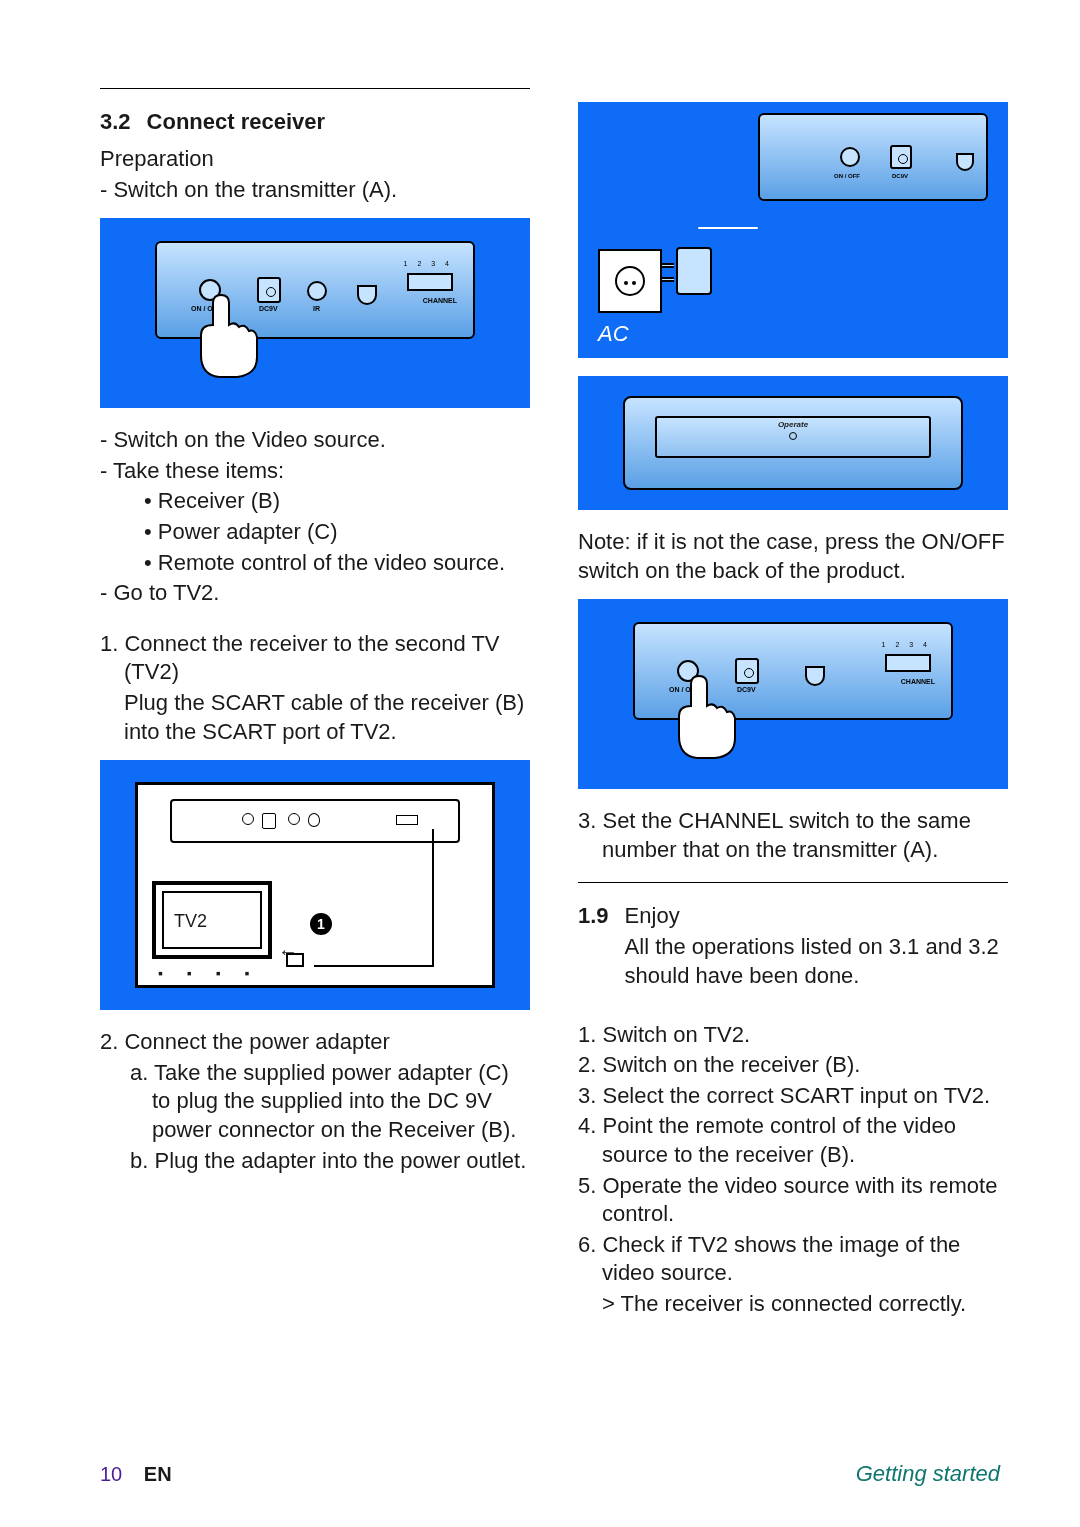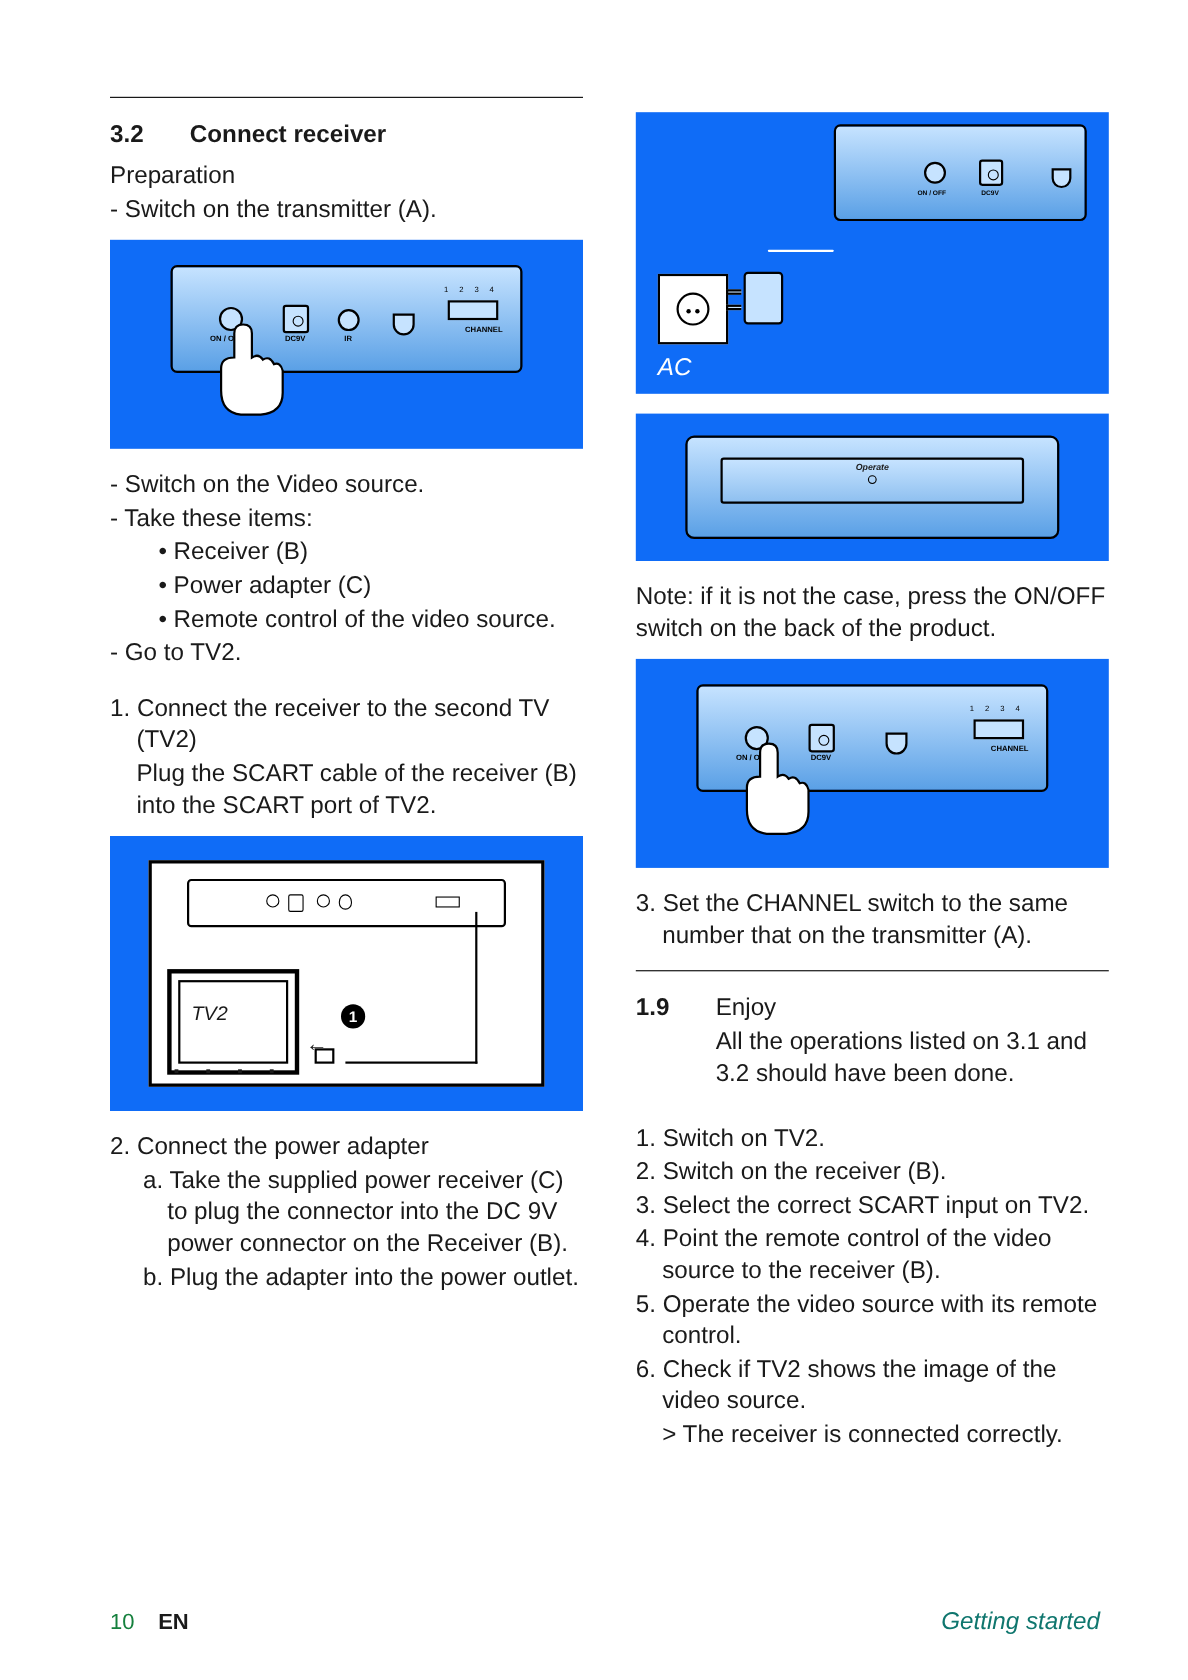--- a/index.html
+++ b/index.html
@@ -1,33 +1,33 @@
 <!DOCTYPE html>
 <html><head>
 <meta charset="utf-8">
 <style>
   * { box-sizing: border-box; margin: 0; padding: 0; }
   html, body { width: 1080px; height: 1527px; background: #ffffff; font-family: Arial, Helvetica, sans-serif; color: #1a1a1a; }
   .page { padding: 88px 80px 40px 100px; width: 1080px; height: 1527px; position: relative; }
   .cols { display: flex; gap: 48px; }
   .col { width: 430px; }
   .rule { border-top: 1.5px solid #000; margin-bottom: 20px; }
-  .section-head { display: flex; gap: 42px; font-weight: bold; font-size: 22px; margin: 10px 0 10px 0; }
+  .section-head { display: flex; gap: 16px; font-weight: bold; font-size: 22px; margin: 10px 0 10px 0; }
   .sec-num { }
   .body { font-size: 22px; line-height: 1.3; }
   .body p { margin: 2px 0; }
   .hang { text-indent: -14px; padding-left: 14px; }
   .figbox { background: #0f6cf7; margin: 14px 0 18px 0; display: flex; align-items: center; justify-content: center; }
   .fig-a { height: 190px; width: 430px; }
   .fig-b { height: 250px; width: 430px; }
   .fig-c { height: 256px; width: 430px; }
   .fig-d { height: 134px; width: 430px; }
   .fig-e { height: 190px; width: 430px; }
   .footer { position: absolute; bottom: 40px; left: 100px; right: 80px; display: flex; justify-content: space-between; font-size: 20px; align-items: baseline; }
-  .footer .pn { color: #15803d; }
+  .footer .pn { color: #4c1d95; }
   .footer .lang { font-weight: bold; margin-left: 16px; }
   .footer .section { color: #0f766e; font-size: 22px; font-style: italic; }
   
   .device { width: 320px; height: 98px; background: linear-gradient(#c6e3ff,#5aa0e6); border: 2px solid #000; border-radius: 6px; position: relative; }
   .device .btn-round { position: absolute; left: 42px; top: 36px; width: 22px; height: 22px; border: 2px solid #000; border-radius: 50%; background: #c6e3ff; }
   .device .dc { position:absolute; left:100px; top:34px; width:24px; height:26px; border:2px solid #000; border-radius:3px; background:#c6e3ff;}
   .device .dc::after{content:""; position:absolute; left:7px; top:8px; width:8px; height:8px; border:1px solid #000; border-radius:50%;}
   .device .ir { position:absolute; left:150px; top:38px; width:20px; height:20px; border:2px solid #000; border-radius:50%; background:#c6e3ff;}
   .device .scart { position:absolute; left:200px; top:42px; width:20px; height:20px; border:2px solid #000; border-bottom-left-radius:10px; border-bottom-right-radius:10px; background:#c6e3ff;}
   .device .chs { position:absolute; right:20px; top:30px; width:46px; height:18px; border:2px solid #000; background:#c6e3ff;}
@@ -42,21 +42,21 @@
   .tvbox .top .p1 { left:70px; }
   .tvbox .top .p2 { left:90px; width:14px; height:16px; border-radius:2px;}
   .tvbox .top .p3 { left:116px;}
   .tvbox .top .p4 { left:136px; width:12px; height:14px; border-bottom-left-radius:6px; border-bottom-right-radius:6px;}
   .tvbox .top .p5 { right:40px; width:22px; height:10px; top:14px; border-radius:0;}
   .tvbox { position: relative; }
   .tvbox .cable { position:absolute; right:58px; top:44px; bottom:18px; width:2px; background:#000;}
   .tvbox .cable::after { content:""; position:absolute; bottom:0; right:0; width:120px; height:2px; background:#000;}
   .tvbox .plug { position:absolute; left:148px; bottom:18px; width:18px; height:14px; border:2px solid #000;}
   .tvbox .tv { position:absolute; left:14px; bottom:10px; width:120px; height:94px;}
-  .tvbox .tv .scr { width:120px; height:96px; border:4px solid #000; position:relative;font-style:italic;}
+  .tvbox .tv .scr { width:120px; height:78px; border:4px solid #000; position:relative;}
   .tvbox .tv .scr .inner { position:absolute; inset:6px; border:2px solid #000;}
   .tvbox .tv .lbl { position:absolute; left:18px; top:26px; font-size:18px;}
   .tvbox .tv .legs { position:absolute; left:6px; bottom:-6px; font-size:14px; letter-spacing:10px;}
   .tvbox .badge { position:absolute; left:172px; bottom:50px; width:22px; height:22px; border-radius:50%; background:#000; color:#fff; font-size:14px; font-weight:bold; display:flex; align-items:center; justify-content:center;}
   .tvbox .arrow { position:absolute; left:140px; bottom:24px; font-size:20px; font-weight:bold;}
   .ac-wrap { display:flex; gap:14px; align-items:flex-start;}
   .ac-wrap .device2 { width:230px; height:88px; background:linear-gradient(#c6e3ff,#5aa0e6); border:2px solid #000; border-radius:6px; position:relative;}
   .ac-wrap .device2 .btn-round { position:absolute; left:80px; top:32px; width:20px; height:20px; border:2px solid #000; border-radius:50%; background:#c6e3ff;}
   .ac-wrap .device2 .dc { position:absolute; left:130px; top:30px; width:22px; height:24px; border:2px solid #000; border-radius:3px; background:#c6e3ff;}
   .ac-wrap .device2 .dc::after{content:""; position:absolute; left:6px; top:7px; width:8px; height:8px; border:1px solid #000; border-radius:50%;}
@@ -157,21 +157,21 @@
                 <div class="inner"></div>
                 <span class="lbl">TV2</span>
               </div>
             <div class="legs">▪ ▪ ▪ ▪</div>
           </div>
         </div>
       </div>
 
       <div class="body">
         <p class="li-num">2. Connect the power adapter</p>
-        <p class="li-sub">a. Take the supplied power receiver (C) to plug the connector into the DC 9V power connector on the Receiver (B).</p>
+        <p class="li-sub">a. Take the supplied power adapter (C) to plug the supplied into the DC 9V power connector on the Receiver (B).</p>
         <p class="li-sub">b. Plug the adapter into the power outlet.</p>
       </div>
     </div>
 
     <div class="col">
 
       <div class="figbox fig-c" style="padding:20px;">
         <div style="display:flex; flex-direction:column; gap:6px; width:100%;">
           <div class="ac-wrap" style="justify-content:flex-end;">
             <div class="device2">

